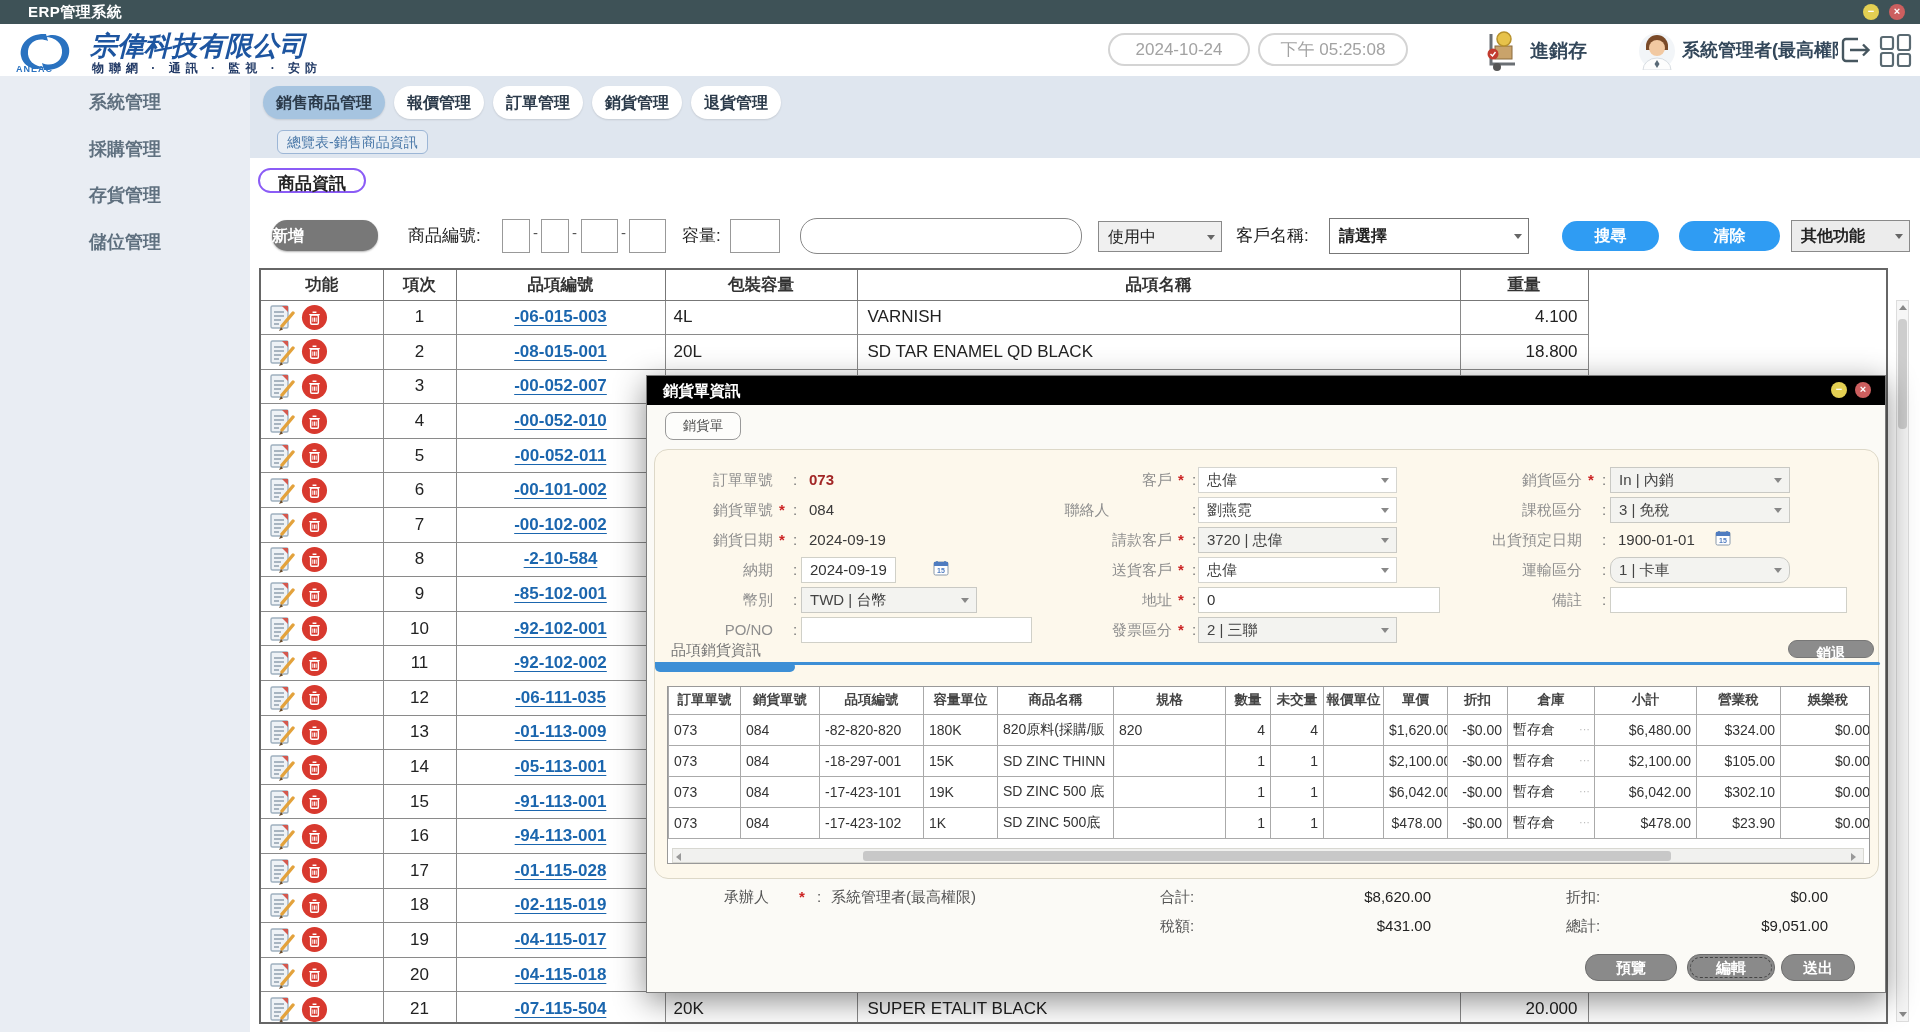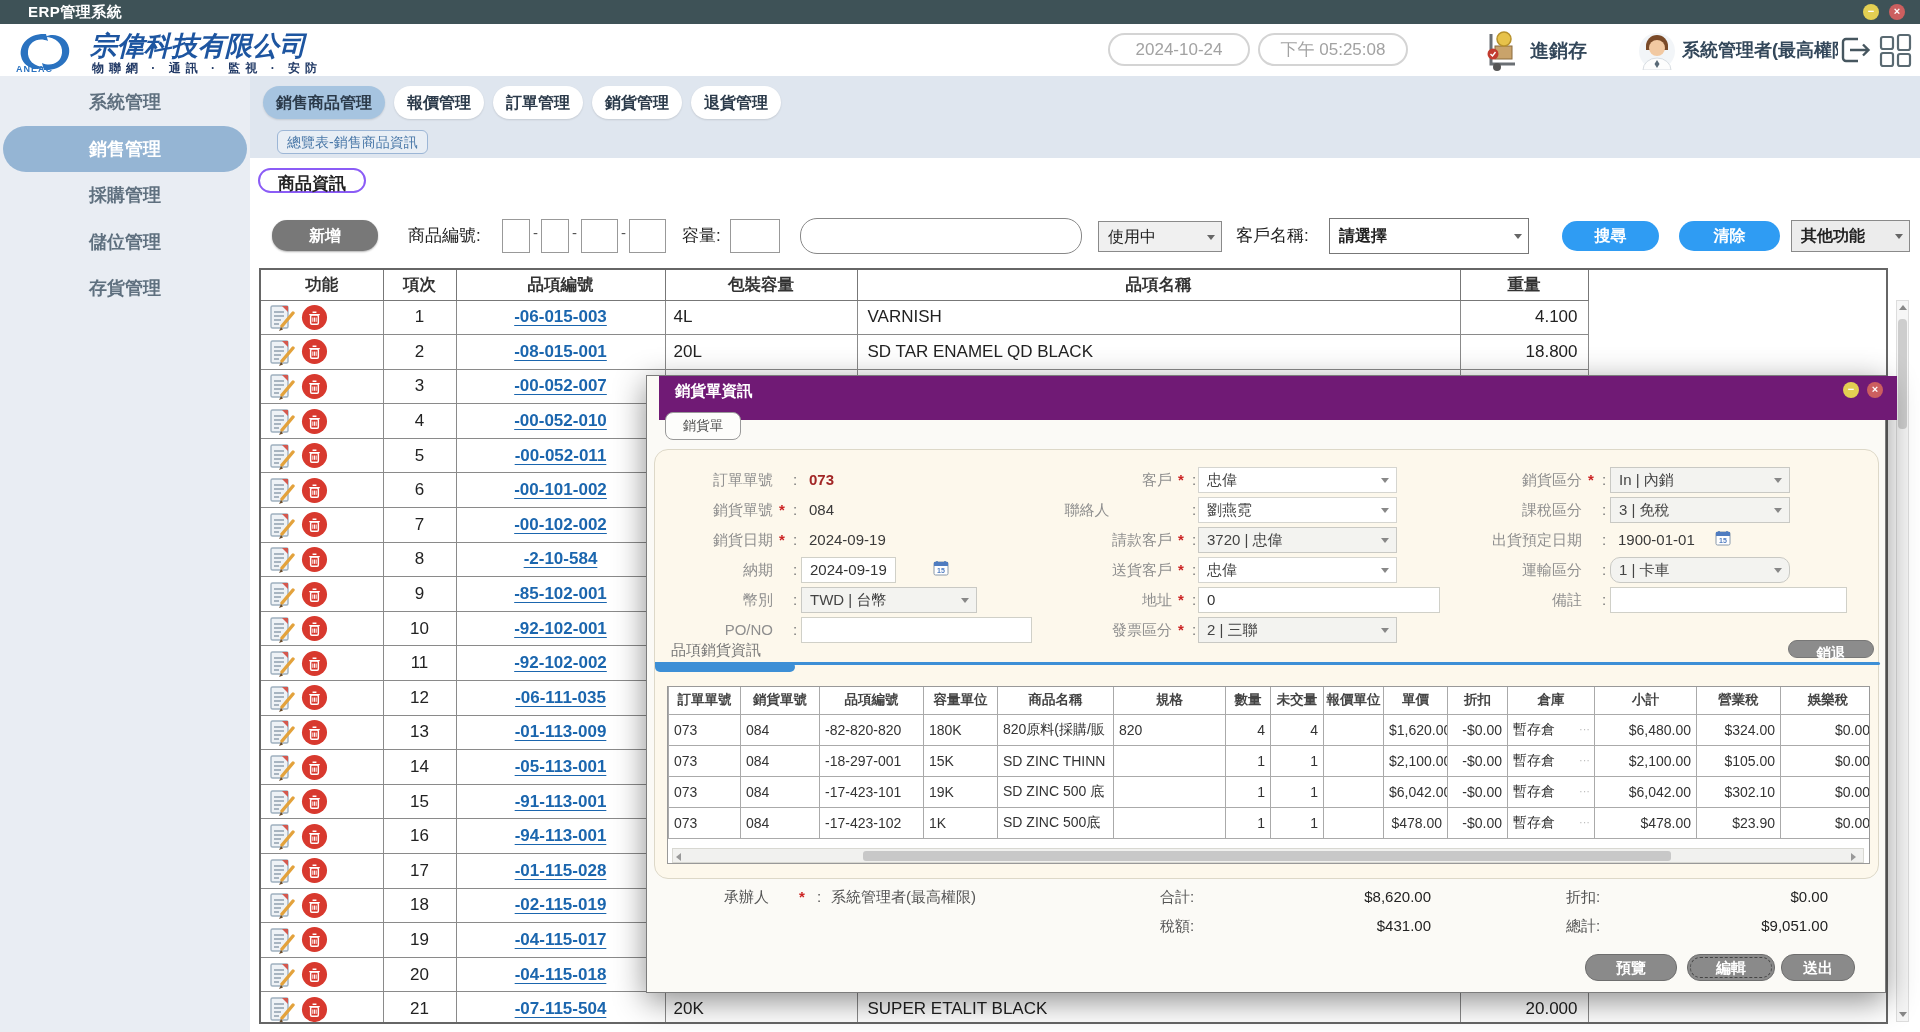--- a/index.html
+++ b/index.html
@@ -13,21 +13,21 @@
 #sidebar{position:absolute;left:0;top:76px;width:250px;height:956px;background:#e9edf3;padding-top:3px}
 .side-item{height:46.5px;line-height:46.5px;text-align:center;font-size:18px;font-weight:bold;color:#5f707f}
 .side-item.active{background:#95b5d4;color:#fff;border-radius:23px;margin:0 3px}
 #content{position:absolute;left:250px;top:158px;width:1670px;height:874px;background:#fff}
 #tabs{position:absolute;left:263px;top:86px;display:flex;gap:9px}
 .tab{height:33px;line-height:33px;padding:0 13px;border-radius:17px;background:#fff;font-size:16px;font-weight:bold;color:#2b3a4a;box-shadow:0 1px 2px rgba(0,0,0,.12)}
 .tab.active{background:#a6c4e0}
 #subtab{position:absolute;left:277px;top:130px;height:24px;line-height:22px;padding:0 9px;border:1px solid #9cb6d6;border-radius:6px;color:#4a78a8;font-size:14px;background:#e8eef5}
 #section-btn{position:absolute;left:258px;top:168px;height:25px;line-height:28px;padding:0 18px;border:2px solid #8b5cf6;border-radius:15px;background:#fff;font-size:17px;font-weight:bold;color:#222}
 
-#add-btn{position:absolute;left:272px;top:220px;width:106px;height:31px;border-radius:15px;background:#787878;color:#fff;font-size:16px;font-weight:bold;text-align:center;line-height:31px;box-shadow:0 1px 2px rgba(0,0,0,.3)}
+#add-btn{position:absolute;left:272px;top:220px;width:106px;height:31px;border-radius:15px;background:#787878;color:#fff;font-size:16px;font-weight:bold;text-align:left;line-height:31px;box-shadow:0 1px 2px rgba(0,0,0,.3)}
 .tb-label{position:absolute;top:224px;font-size:17px;color:#222}
 .code-box{position:absolute;top:219px;height:34px;background:#fff;border:1px solid #999}
 .dash{position:absolute;top:224px;font-size:15px;color:#555}
 #kw-input{position:absolute;left:800px;top:218px;width:282px;height:36px;border:1.5px solid #888;border-radius:17px;background:#fff}
 .sel{position:absolute;background:#f0f0f0;border:1px solid #8a8a8a;font-size:16px;color:#222;line-height:29px;padding-left:9px}
 .sel .caret{position:absolute;right:6px;top:50%;margin-top:-2px;width:0;height:0;border-left:4px solid transparent;border-right:4px solid transparent;border-top:5px solid #666}
 .blue-btn{position:absolute;top:221px;height:30px;border-radius:15px;background:#2f9cf3;color:#fff;font-size:16px;font-weight:bold;text-align:center;line-height:30px}
 
 #table-wrap{position:absolute;left:259px;top:268px;width:1629px;height:756px;border:2px solid #666;background:#fff;overflow:hidden}
 #main-table{border-collapse:collapse;table-layout:fixed;width:1327px}
@@ -42,21 +42,21 @@
 .cell-name{padding-left:10px}
 .cell-weight{text-align:right;padding-right:10px}
 .icon-cell{padding-left:8px}
 .icon-cell svg{vertical-align:middle;margin-right:6px}
 
 #vscroll{position:absolute;left:1896px;top:300px;width:13px;height:722px;background:#f6f6f6;border:1px solid #ddd}
 #vscroll .thumb{position:absolute;left:1px;top:18px;width:9px;height:110px;background:#cdcdcd;border-radius:4px}
 .arrow{position:absolute;left:2px;width:0;height:0;border-left:4px solid transparent;border-right:4px solid transparent}
 
 #modal{position:absolute;left:646px;top:375px;width:1240px;height:618px;background:#fbfaf6;border:1px solid #7c7c7c;box-shadow:0 8px 30px rgba(0,0,0,.45)}
-#mtitle{position:absolute;left:12px;top:0;width:100%;height:44px;background:#701a75}
+#mtitle{position:absolute;left:0;top:0;width:100%;height:29px;background:#000000}
 #mtitle .t{position:absolute;left:16px;top:5px;font-size:15.5px;font-weight:bold;color:#fff}
 #mtab{position:absolute;left:18px;top:36px;width:76px;height:28px;border:1px solid #999;border-radius:8px;background:#fdfdfb;text-align:center;line-height:26px;font-size:13.5px;color:#555}
 #mpanel{position:absolute;left:7px;top:73px;width:1225px;height:430px;background:#fdf8ec;border:1px solid #ddd8c8;border-radius:14px}
 .flabel{position:absolute;width:170px;text-align:right;font-size:15px;color:#8f8f8f;height:20px;line-height:20px}
 .fstar{position:absolute;color:#cc2222;font-size:15px;font-weight:bold;height:20px;line-height:22px}
 .fcolon{position:absolute;color:#777;font-size:15px;height:20px;line-height:20px}
 .fval{position:absolute;font-size:15px;color:#3a3a3a;height:20px;line-height:20px;white-space:nowrap}
 .fval.red{color:#a22626;font-weight:bold}
 .fsel{position:absolute;height:26px;background:#f3f3f0;border:1px solid #c9c9c4;font-size:15px;color:#444;line-height:24px;padding-left:8px;white-space:nowrap;overflow:hidden}
 .fsel.white{background:#fff;border-color:#d5d5d0}
@@ -125,24 +125,23 @@
     <rect x="2" y="4" width="12" height="12" rx="2" fill="none" stroke="#5a6a72" stroke-width="2.2"></rect>
     <rect x="19" y="2" width="12" height="15" rx="2" fill="none" stroke="#5a6a72" stroke-width="2.2"></rect>
     <rect x="2" y="20" width="12" height="13" rx="2" fill="none" stroke="#5a6a72" stroke-width="2.2"></rect>
     <rect x="19" y="21" width="12" height="12" rx="2" fill="none" stroke="#5a6a72" stroke-width="2.2"></rect>
   </svg>
 </div>
 
 <div id="band"></div>
 <div id="sidebar">
     <div class="side-item">系統管理</div>
-    <div class="side-item active">銷售管理</div>
     <div class="side-item">採購管理</div>
+    <div class="side-item">存貨管理</div>
     <div class="side-item">儲位管理</div>
-    <div class="side-item">存貨管理</div>
   </div>
 <div id="content"></div>
 
 <div id="tabs">
     <div class="tab active">銷售商品管理</div>
     <div class="tab">報價管理</div>
     <div class="tab">訂單管理</div>
     <div class="tab">銷貨管理</div>
     <div class="tab">退貨管理</div>
   </div>

